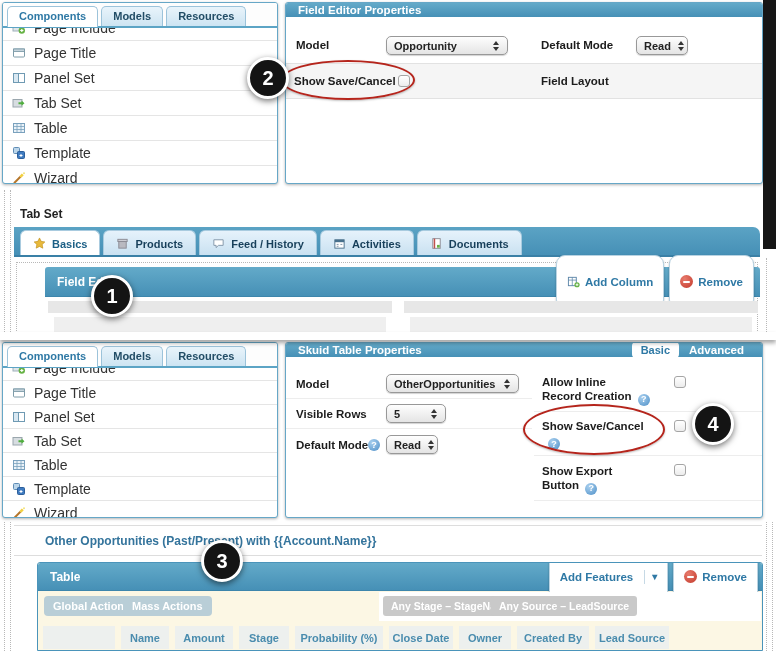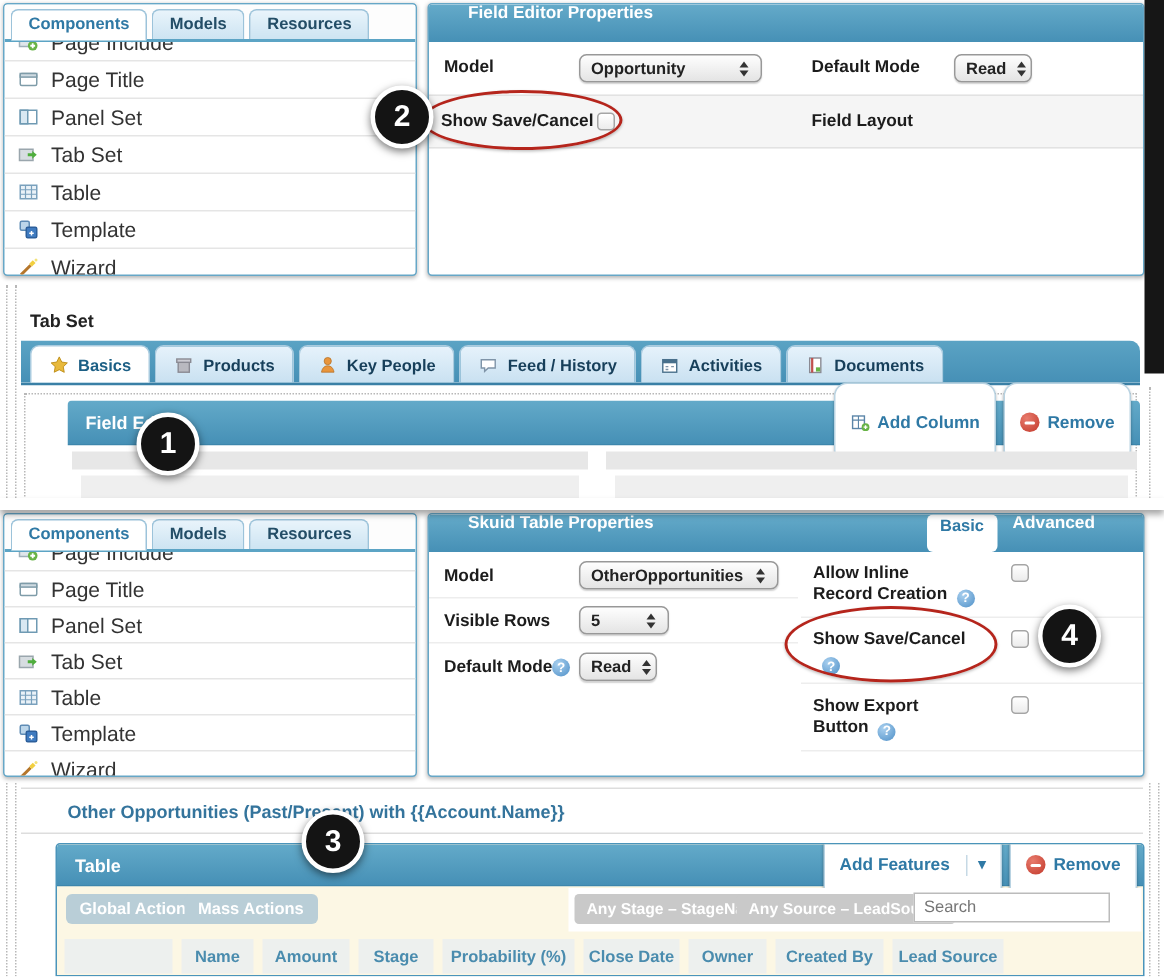--- a/index.html
+++ b/index.html
@@ -15,23 +15,23 @@
             padding:3px 11px 4px;font-size:11px;font-weight:bold;color:#234d66;
             background:linear-gradient(#e9f4fb,#cde4f2);margin-right:3px;cursor:default;}
   .side-tab.active{background:#fff;color:#2f79a5;position:relative;top:1px;padding-bottom:5px;}
   .side-item{display:flex;align-items:center;gap:8px;padding:0 9px;height:24px;
              border-bottom:1px solid #e5e5e5;font-size:14px;color:#333;}
   .side-item.short{height:23px;}
   .side-item.clipped{height:12px;overflow:hidden;border-bottom:1px solid #e5e5e5;}
   .side-item.clipped .clip-inner{display:flex;align-items:center;gap:8px;margin-top:-12px;height:24px;}
   .cicon{width:14px;height:14px;flex:none;}
   
-  .props-header{height:25px;background:linear-gradient(#64aac9,#4690b6);color:#fff;
-                font-weight:bold;font-size:11.5px;display:flex;
-                padding:0 26px;box-sizing:border-box;}
+  .props-header{height:14px;background:linear-gradient(#64aac9,#4690b6);color:#fff;
+                font-weight:bold;font-size:11.5px;display:flex;align-items:center;
+                padding:0 12px;box-sizing:border-box;}
   .props-header .spacer{flex:1;}
   .prop-label{font-weight:bold;font-size:11.5px;color:#1c1c1c;}
   .dropdown{display:inline-flex;align-items:center;justify-content:space-between;gap:7px;
             background:linear-gradient(#fefefe,#e4e4e4);border:1px solid #989898;border-radius:5px;
             font-size:11px;font-weight:bold;color:#222;padding:2px 7px;box-sizing:border-box;
             box-shadow:0 1px 1px rgba(0,0,0,.18);height:19px;}
   .stepper{display:inline-block;width:7px;flex:none;}
   .stepper::before,.stepper::after{content:"";display:block;width:0;height:0;
       border-left:3.5px solid transparent;border-right:3.5px solid transparent;}
   .stepper::before{border-bottom:4px solid #333;margin-bottom:2px;}
@@ -205,27 +205,20 @@
     </div>
     <div class="canvas-tab">
       <svg class="cicon" viewBox="0 0 14 14" style="width:13px;height:13px;">
           <rect x="3" y="4.5" width="8" height="7.5" fill="#b9b9c0" stroke="#8a8a93"></rect>
           <rect x="2" y="2.5" width="10" height="2.4" fill="#cdcdd4" stroke="#8a8a93"></rect>
         </svg>
       <span>Products</span>
     </div>
     <div class="canvas-tab">
       <svg class="cicon" viewBox="0 0 14 14" style="width:13px;height:13px;">
-          <circle cx="7" cy="4" r="2.6" fill="#e8953c" stroke="#b06b1f" stroke-width=".5"></circle>
-          <path d="M2.5 12c.5-3.2 2.4-4.6 4.5-4.6s4 1.4 4.5 4.6z" fill="#e8953c" stroke="#b06b1f" stroke-width=".5"></path>
-        </svg>
-      <span>Key People</span>
-    </div>
-    <div class="canvas-tab">
-      <svg class="cicon" viewBox="0 0 14 14" style="width:13px;height:13px;">
           <path d="M2 3h10v6H7l-2.6 2.4V9H2z" fill="#fff" stroke="#7f94a8"></path>
         </svg>
       <span>Feed / History</span>
     </div>
     <div class="canvas-tab">
       <svg class="cicon" viewBox="0 0 14 14" style="width:13px;height:13px;">
           <rect x="2" y="3" width="10" height="9" fill="#fff" stroke="#4a708c"></rect>
           <rect x="2" y="3" width="10" height="2.6" fill="#48708c"></rect>
           <path d="M4 8h2M8 8h2M4 10h2" stroke="#7f94a8"></path>
         </svg>
@@ -407,21 +400,20 @@
       <span class="pill-btn">
         <span class="remove-icon"></span>
         <span>Remove</span>
       </span>
     </div>
     <div class="white-strip" style="left:341px;top:29px;width:382px;height:29px;"></div>
     <span class="action-pill" style="left:6px;top:33px;">Global Actions</span>
     <span class="action-pill" style="left:85px;top:33px;">Mass Actions</span>
     <span class="cond-pill" style="left:345px;top:33px;">Any Stage – StageName</span>
     <span class="cond-pill" style="left:453px;top:33px;">Any Source – LeadSource</span>
-    <input class="search-input" type="text" placeholder="Search" style="left: 571px; top: 32px; position: absolute;">
     <div class="thead" style="left:5px;top:63px;">
       <div class="th-cell" style="width:72px;"></div>
       <div class="th-cell" style="width:48px;">Name</div>
       <div class="th-cell" style="width:58px;">Amount</div>
       <div class="th-cell" style="width:50px;">Stage</div>
       <div class="th-cell" style="width:88px;">Probability (%)</div>
       <div class="th-cell" style="width:64px;">Close Date</div>
       <div class="th-cell" style="width:52px;">Owner</div>
       <div class="th-cell" style="width:72px;">Created By</div>
       <div class="th-cell" style="width:74px;">Lead Source</div>

